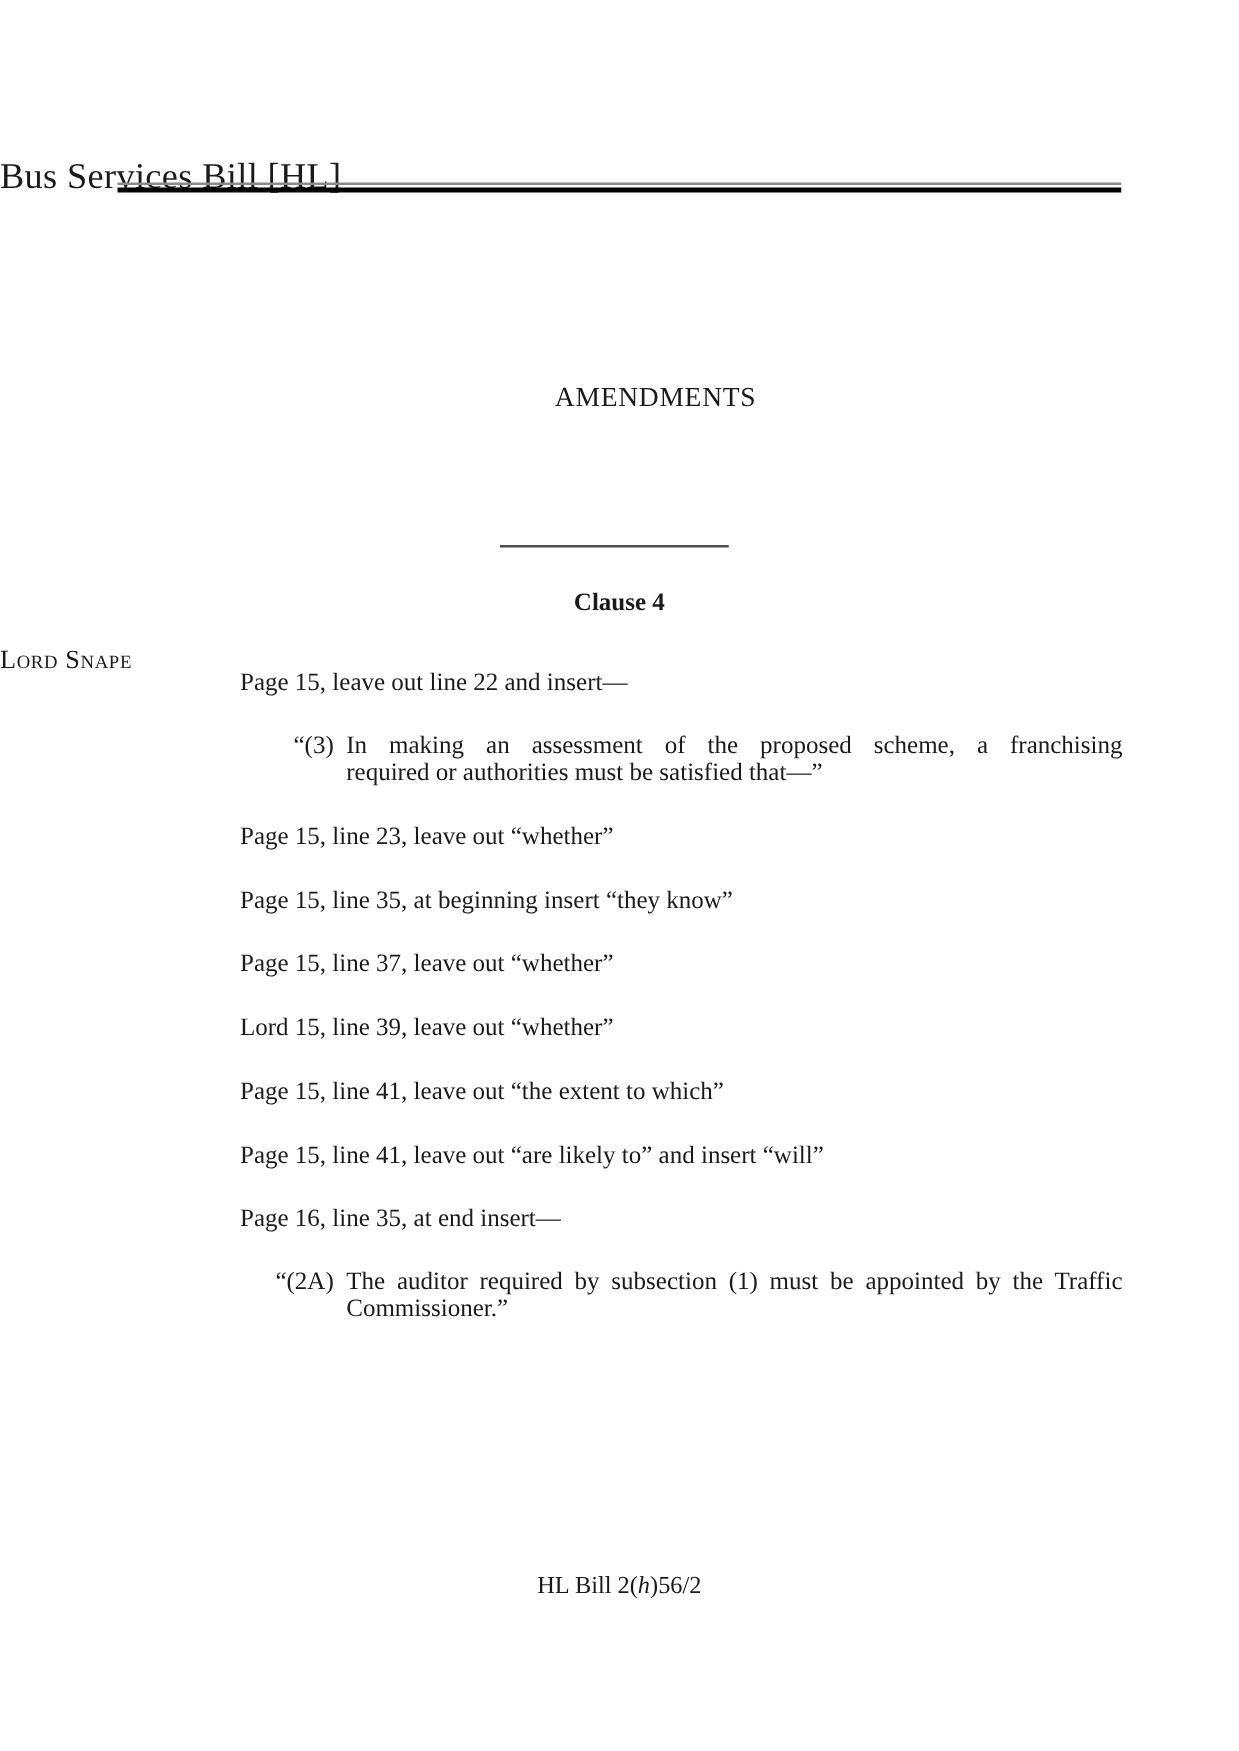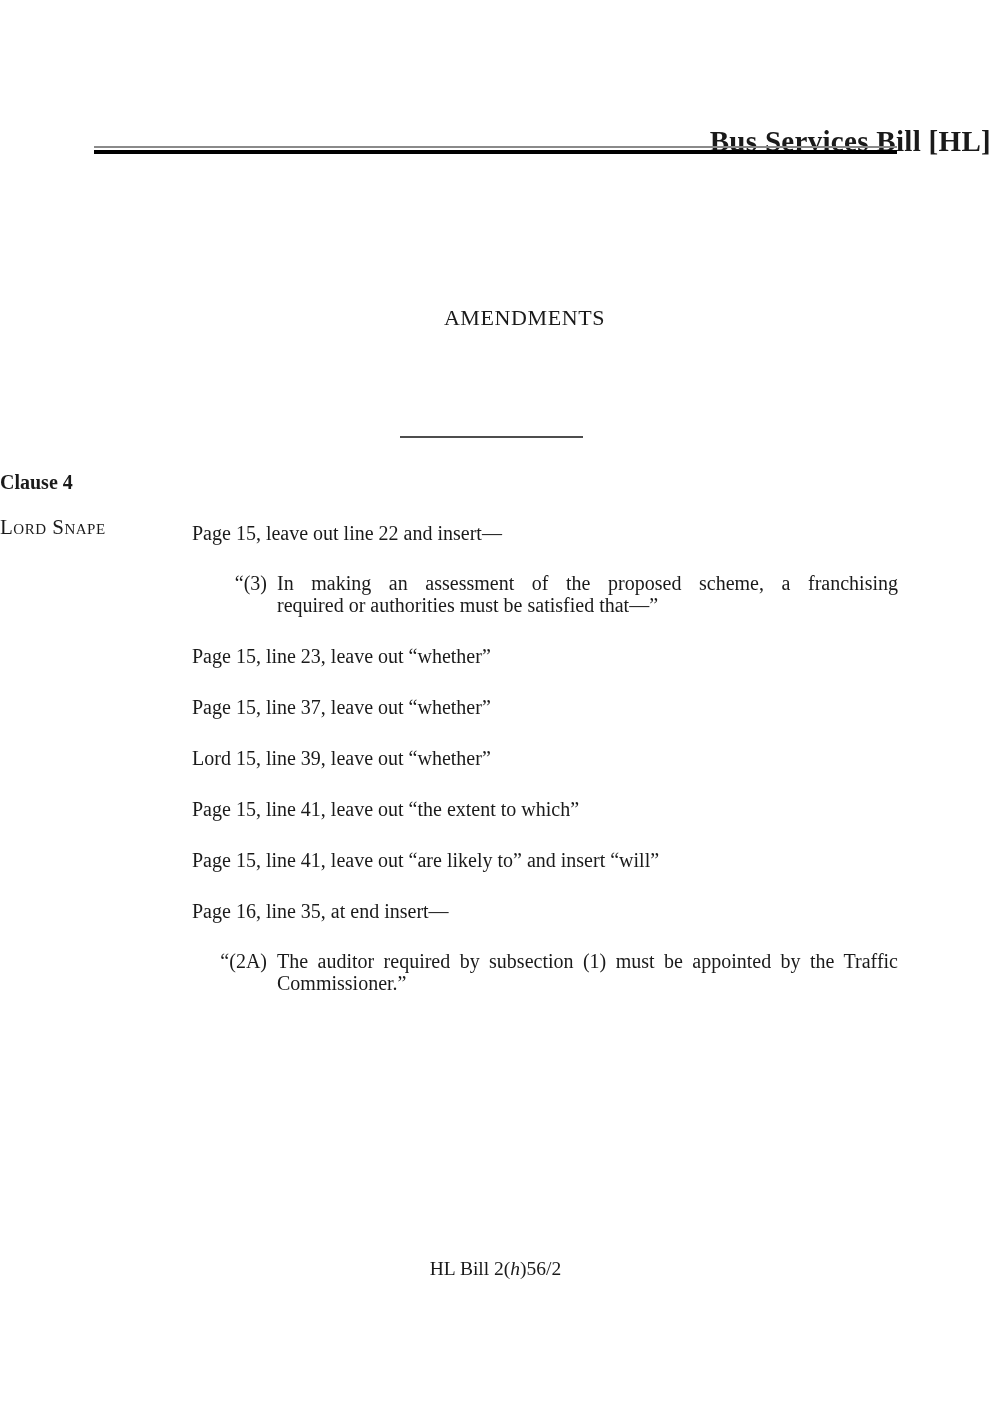--- a/index.html
+++ b/index.html
@@ -8,22 +8,22 @@
     position: relative;
     background: #ffffff;
     color: #1a1a1a;
     font-family: "Liberation Serif", "DejaVu Serif", serif;
     -webkit-font-smoothing: antialiased;
   }
   .page { position: absolute; inset: 0; }
 
   .title {
     position: absolute; top: 106px; left: 0; width: 100%;
-    text-align: right;
-    font-size: 29px; font-weight: bold; letter-spacing: 0.3px;
+    text-align: left;
+    font-size: 29px; font-weight: normal; letter-spacing: 0.3px;
   }
   .double-rule {
     position: absolute; top: 146px; left: 94px; width: 803px;
     height: 2px;
     border-top: 2.5px solid #8a8a8a;
     border-bottom: 4.5px solid #000000;
   }
 
   .heading {
     position: absolute; top: 299px; left: 0; width: 100%;
@@ -31,29 +31,30 @@
     font-size: 22px; line-height: 38px; letter-spacing: 0.6px; padding-left: 29px;
   }
 
   .sep-rule {
     position: absolute; top: 436px; left: 400px; width: 183px;
     border-top: 2px solid #4d4d4d;
   }
 
   .clause {
     position: absolute; top: 471px; left: 0; width: 100%;
+    text-align: center;
     font-size: 20px; font-weight: bold;
   }
   .mover {
     position: absolute; top: 515px; left: 0; width: 100%;
     font-size: 21px; font-variant: small-caps; letter-spacing: 0.5px;
   }
 
   .amendments {
-    position: absolute; top: 522px; left: 192px; width: 706px;
+    position: absolute; top: 535px; left: 192px; width: 706px;
     font-size: 20px; line-height: 22px;
   }
   .amendment { margin-bottom: 29px; }
   .instruction { white-space: nowrap; }
 
   .quote { position: relative; margin-left: 85px; margin-top: 4px; }
   .q-label {
     position: absolute; right: 100%; padding-right: 10px;
     white-space: nowrap;
   }
@@ -93,20 +94,23 @@
         <span class="q-line just">In making an assessment of the proposed scheme, a franchising</span>
         <span class="q-line">required or authorities must be satisfied that—”</span>
       </div>
     </div>
 
     <div class="amendment">
       <div class="instruction">Page 15, line 23, leave out “whether”</div>
     </div>
 
 
+    <div class="amendment">
+      <div class="instruction">Page 15, line 35, at beginning insert “they know”</div>
+    </div>
 
     <div class="amendment">
       <div class="instruction">Page 15, line 37, leave out “whether”</div>
     </div>
 
     <div class="amendment">
       <div class="instruction">Lord 15, line 39, leave out “whether”</div>
     </div>
 
     <div class="amendment">

